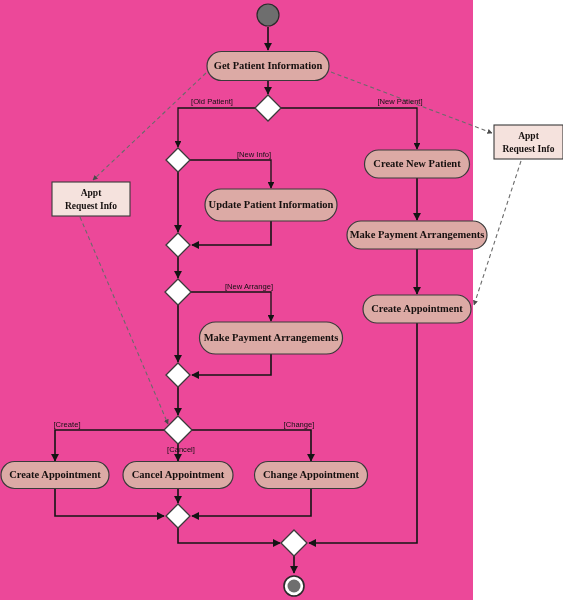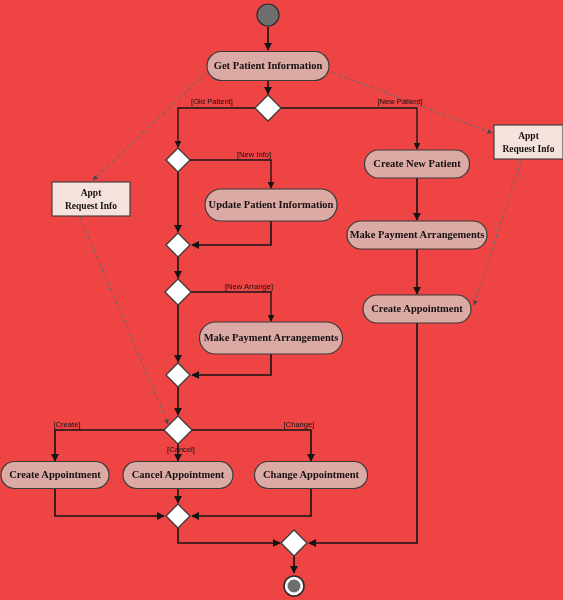--- a/index.html
+++ b/index.html
@@ -8,23 +8,23 @@
     background: #ffffff;
   }
   body {
     width: 563px;
     height: 600px;
     font-family: "Liberation Serif", "DejaVu Serif", serif;
     overflow: hidden;
   }
   #diagram-canvas {
     position: relative;
-    width: 563px;
+    width: 473px;
     height: 600px;
-    background: #ef4444;
+    background: #ec4899;
     text-decoration: underline;
   }
   svg.diagram-svg {
     position: absolute;
     left: 0;
     top: 0;
     width: 563px;
     height: 600px;
   }
   .edge-line {

